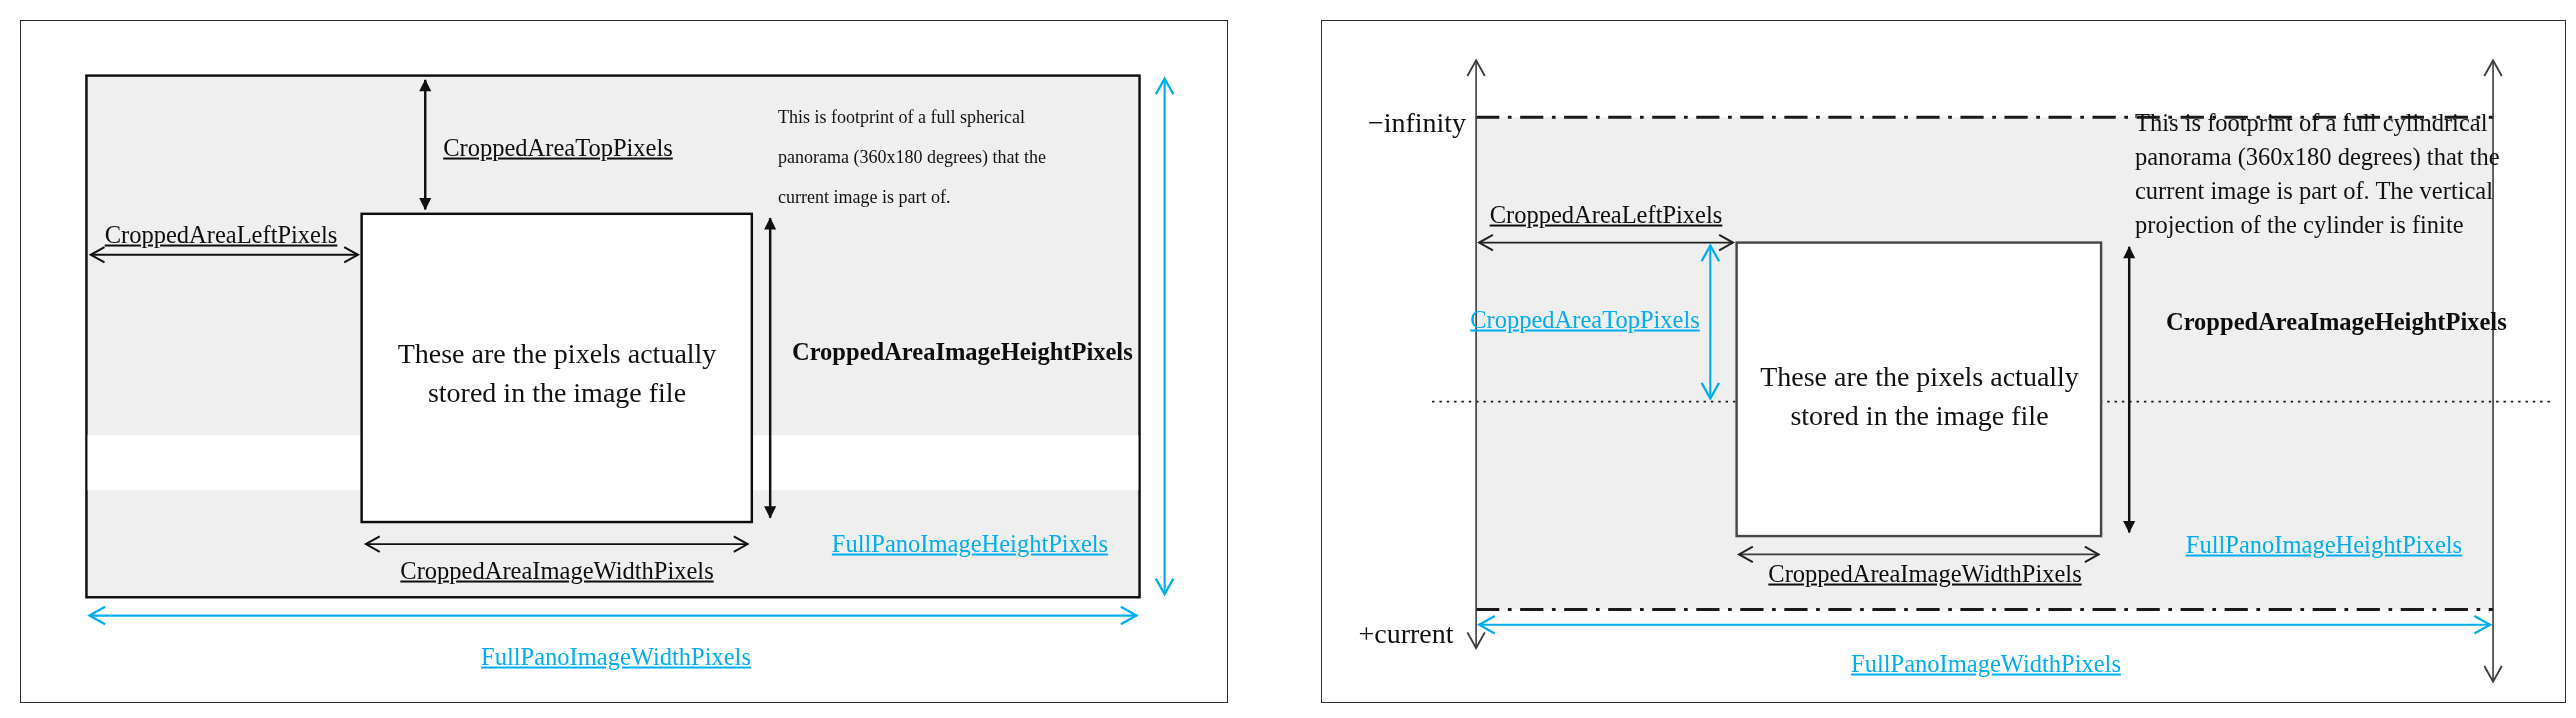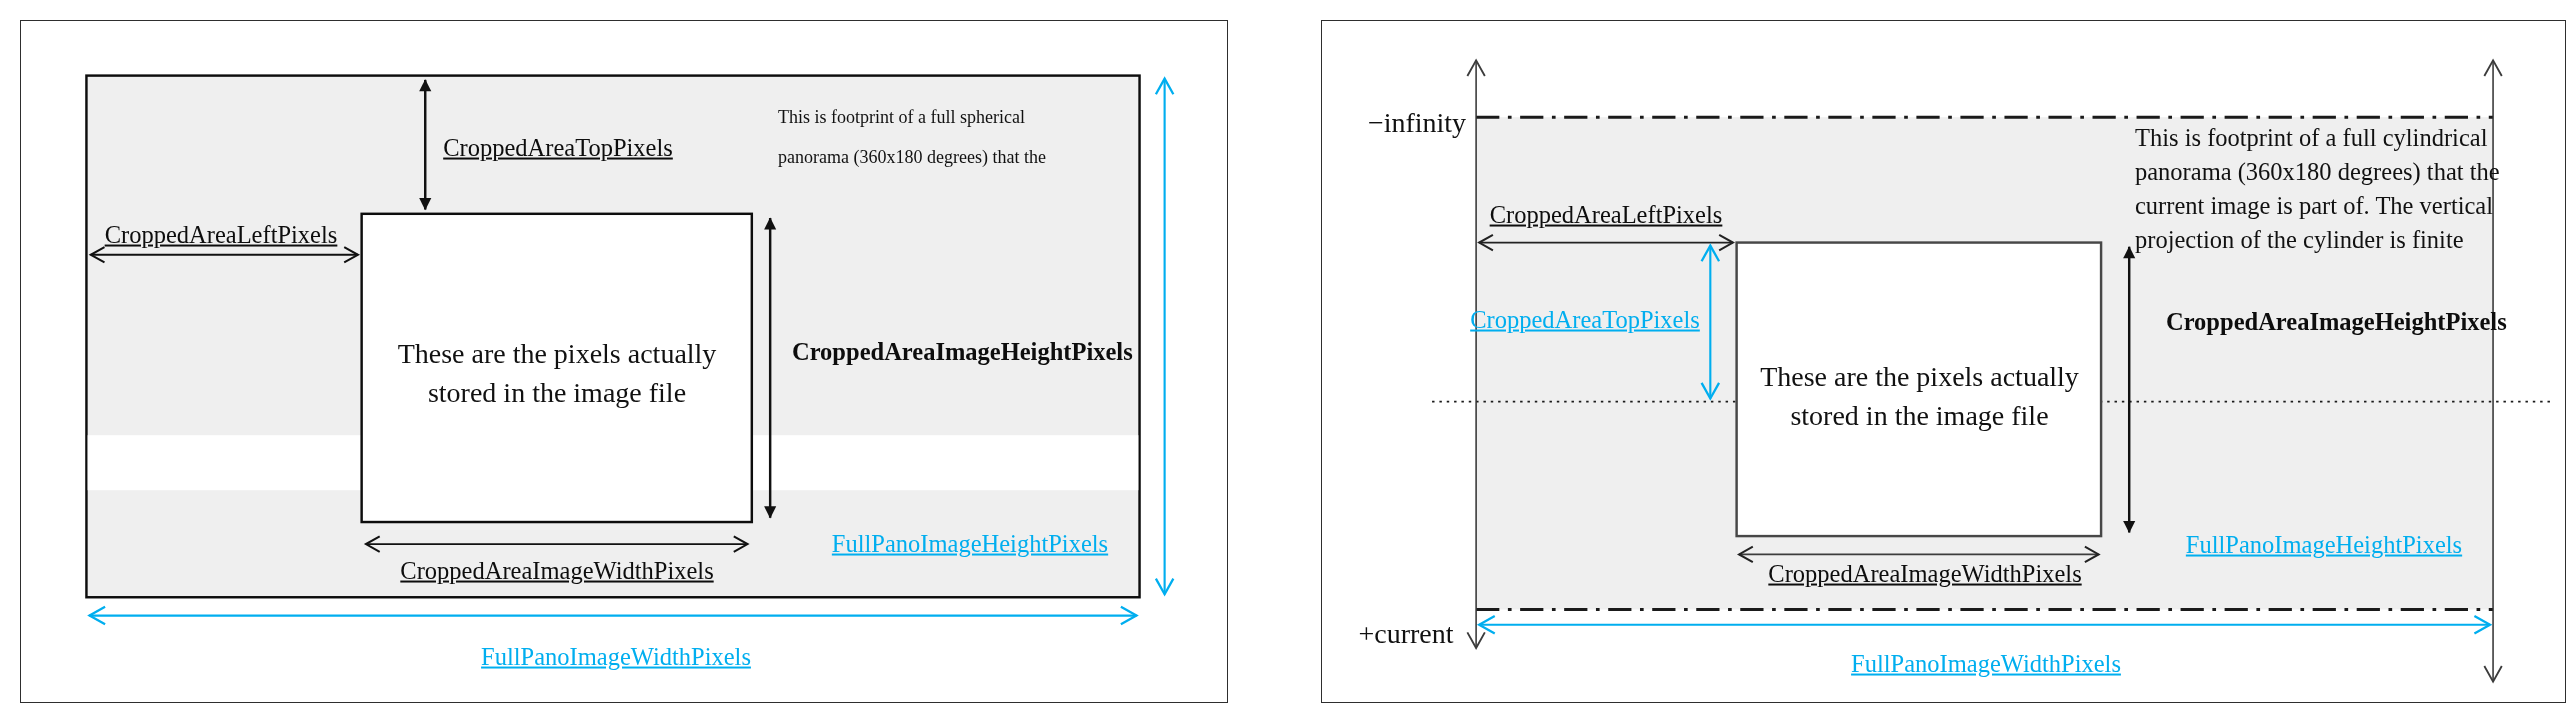--- a/index.html
+++ b/index.html
@@ -64,20 +64,21 @@
 
   <div class="lbl center" style="left:536px;top:550px;">CroppedAreaImageWidthPixels</div>
 
   <div class="lbl center cyan" style="left:949px;top:523px;">FullPanoImageHeightPixels</div>
 
   <div class="lbl center cyan" style="left:595px;top:636px;">FullPanoImageWidthPixels</div>
 
   <div class="block lg" style="left:757px;top:76px;">
     <div>This is footprint of a full spherical</div>
     <div>panorama (360x180 degrees) that the</div>
+    <div>current image is part of.</div>
   </div>
 </div>
 
 <div class="panel" style="left:1321px;top:20px;width:1245px;height:683px;">
   <svg width="1242" height="681" viewBox="0 0 2031 1113">
     <defs>
       <marker id="tri-b2" viewBox="0 0 10 10" refX="9" refY="5" markerWidth="30" markerHeight="22" orient="auto-start-reverse" markerUnits="userSpaceOnUse">
         <path d="M0.5,0.5 L9.5,5 L0.5,9.5 Z" fill="#111"></path>
       </marker>
       <marker id="vee-b2" viewBox="0 0 10 10" refX="8.5" refY="5" markerWidth="30" markerHeight="30" orient="auto-start-reverse" markerUnits="userSpaceOnUse">
@@ -128,20 +129,20 @@
   </div>
 
   <div class="lbl midv" style="left:844px;top:301px;">CroppedAreaImageHeightPixels</div>
 
   <div class="lbl center" style="left:603px;top:553px;">CroppedAreaImageWidthPixels</div>
 
   <div class="lbl center cyan" style="left:1002px;top:524px;">FullPanoImageHeightPixels</div>
 
   <div class="lbl center cyan" style="left:664px;top:643px;">FullPanoImageWidthPixels</div>
 
-  <div class="block" style="left:813px;top:100px;">
+  <div class="block" style="left:813px;top:85px;">
     <div>This is footprint of a full cylindrical</div>
     <div>panorama (360x180 degrees) that the</div>
     <div>current image is part of. The vertical</div>
     <div>projection of the cylinder is finite</div>
   </div>
 </div>
 
 
 </body></html>

